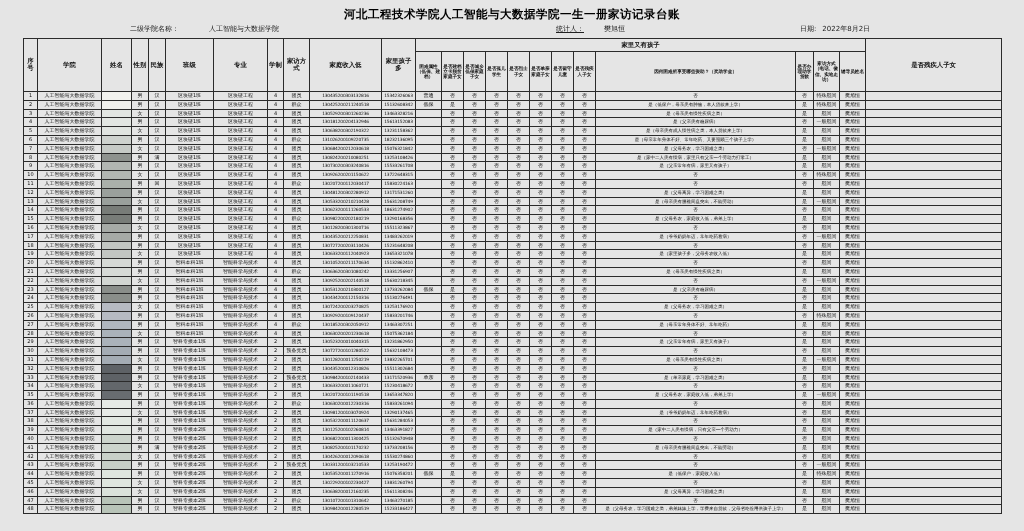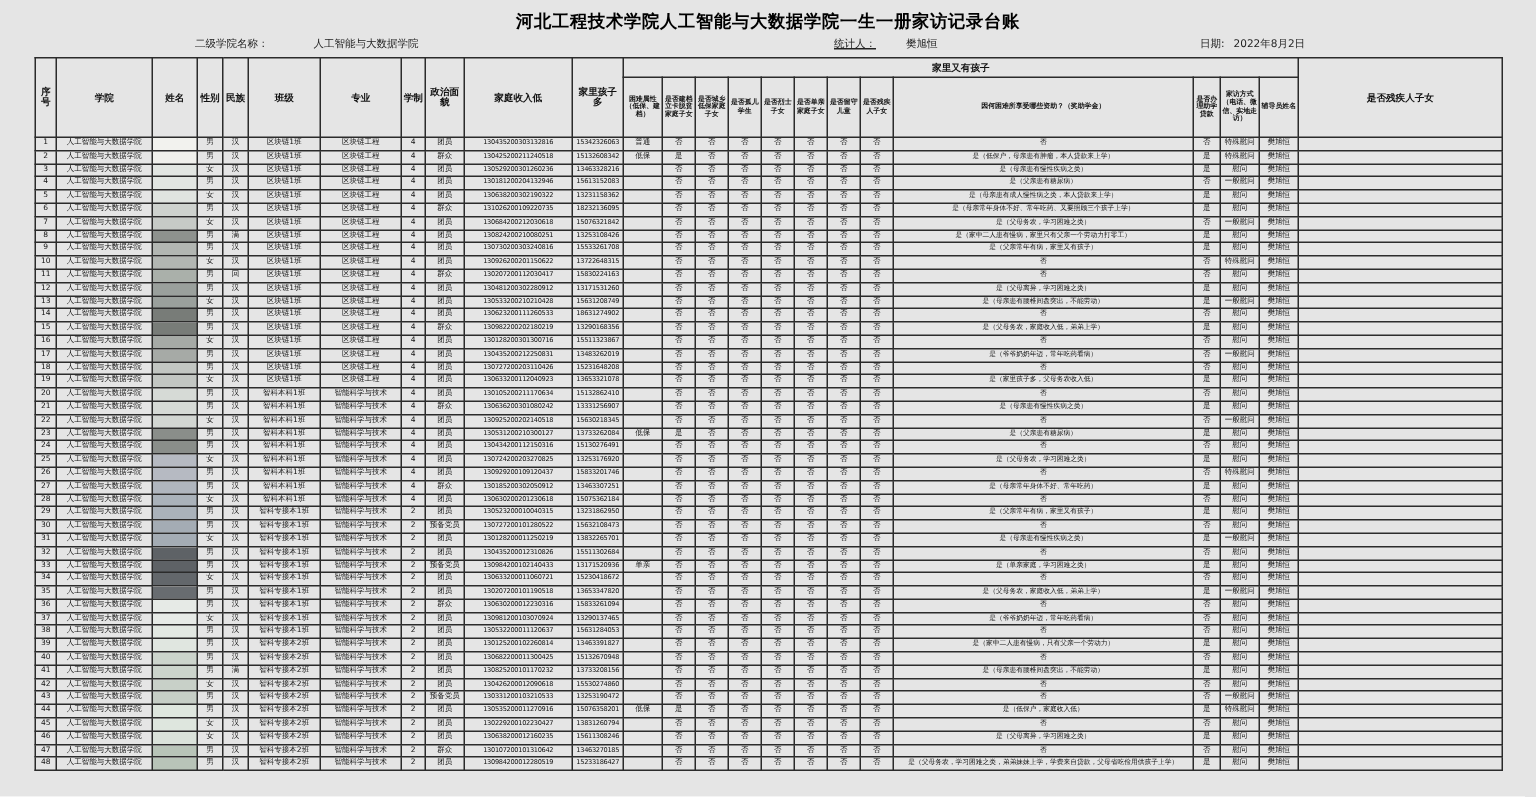--- a/index.html
+++ b/index.html
@@ -70,21 +70,21 @@
         <thead>
           <tr class="t1">
             <th rowspan="2" class="span2">序号</th>
             <th rowspan="2" class="span2">学院</th>
             <th rowspan="2" class="span2">姓名</th>
             <th rowspan="2" class="span2">性别</th>
             <th rowspan="2" class="span2">民族</th>
             <th rowspan="2" class="span2">班级</th>
             <th rowspan="2" class="span2">专业</th>
             <th rowspan="2" class="span2">学制</th>
-            <th rowspan="2" class="span2">政治面貌</th>
+            <th rowspan="2" class="span2">家访方式</th>
             <th rowspan="2" class="span2">家庭收入低</th>
             <th rowspan="2" class="span2">家里孩子多</th>
             <th colspan="12">家里又有孩子</th>
             <th rowspan="2" class="span2">是否残疾人子女</th>
           </tr>
           <tr class="t2">
             <th>困难属性（低保、建档）</th>
             <th>是否建档立卡脱贫家庭子女</th>
             <th>是否城乡低保家庭子女</th>
             <th>是否孤儿学生</th>

